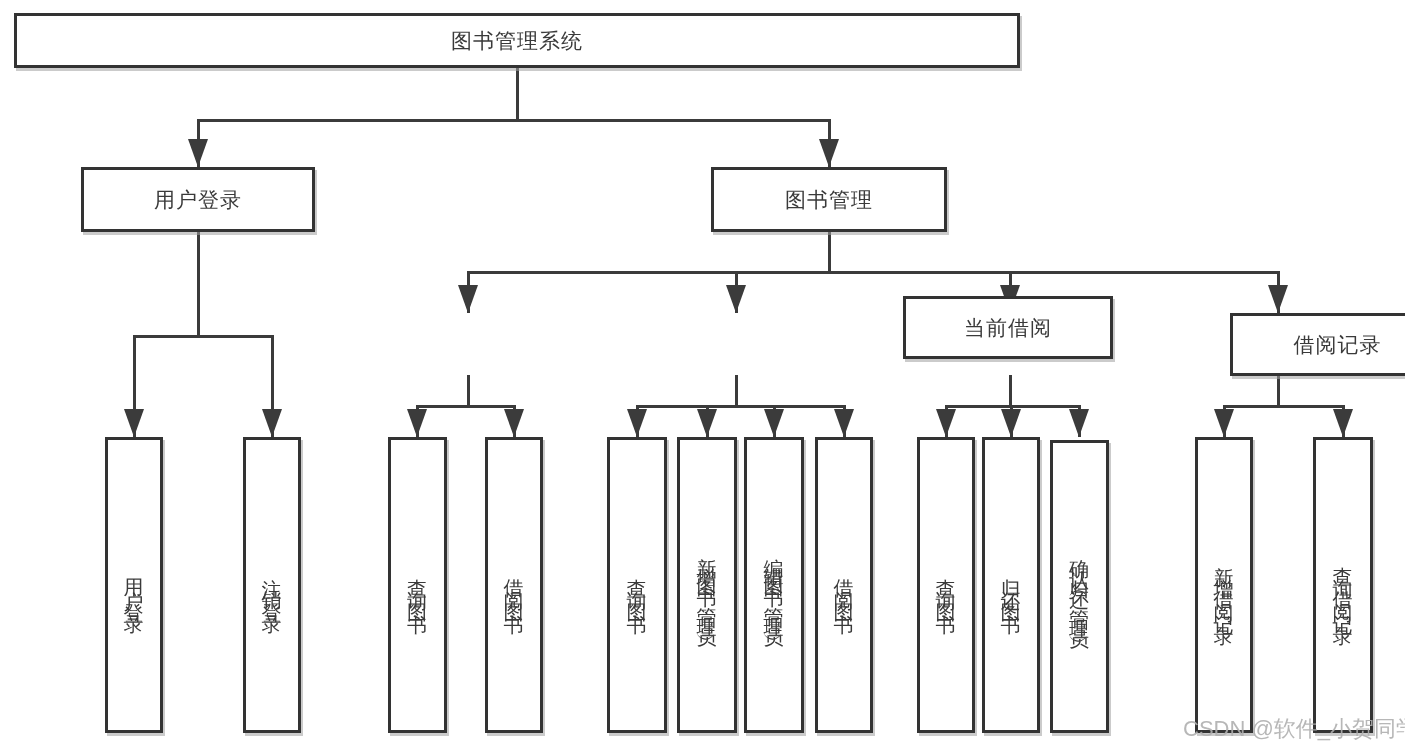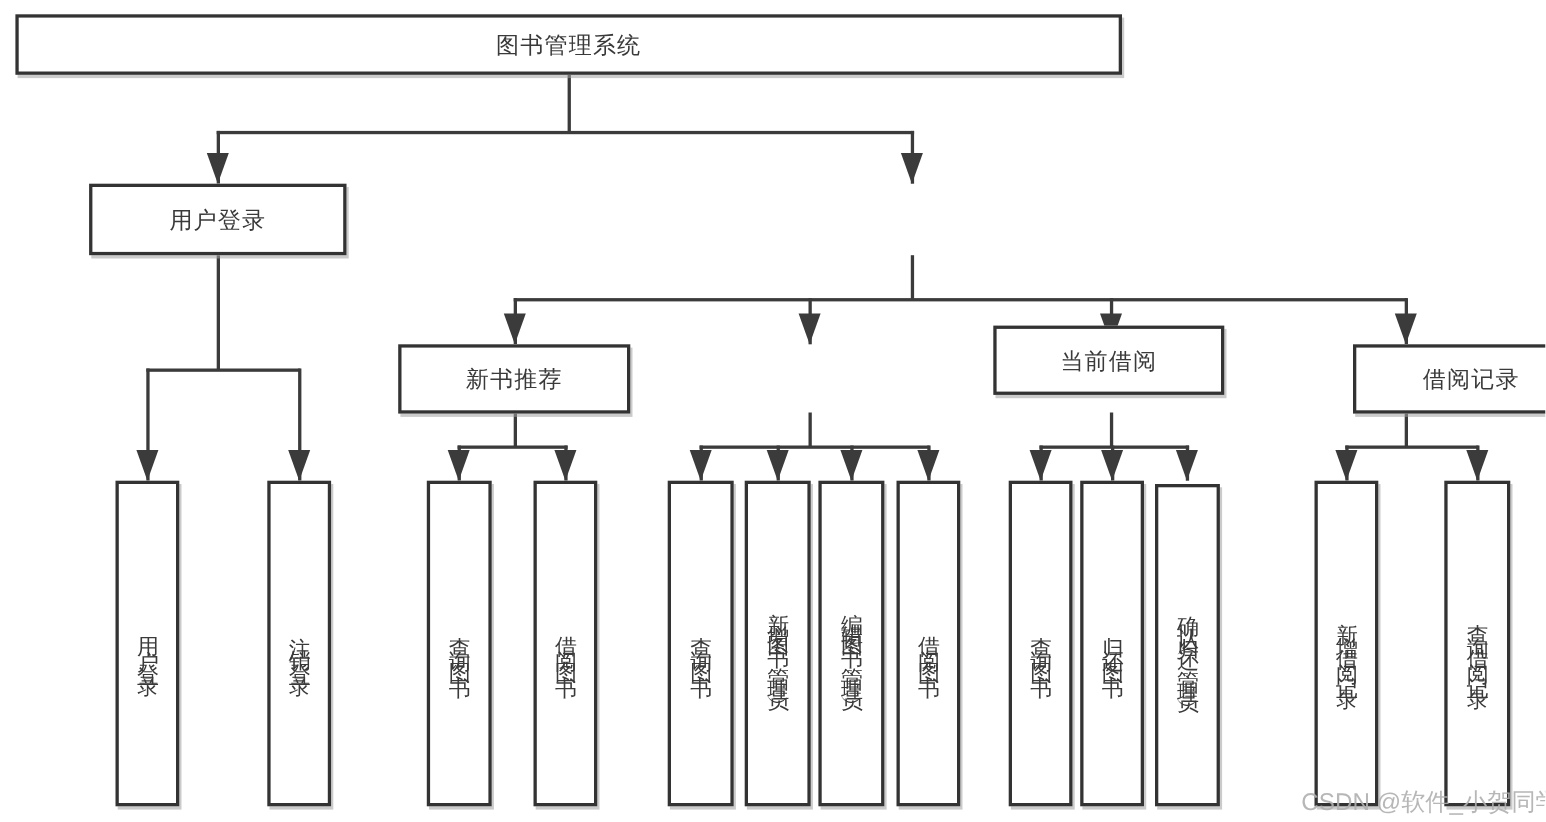--- a/index.html
+++ b/index.html
@@ -130,22 +130,22 @@
   <div class="hline" style="left:1223px;top:405px;width:121px"></div>
   <div class="vline" style="left:1223px;top:405px;height:32px"></div>
   <div class="vline" style="left:1342px;top:405px;height:32px"></div>
   <div class="arrow" style="left:1214px;top:409px"></div>
   <div class="arrow" style="left:1333px;top:409px"></div>
 
   <div class="node" style="left:14px;top:13px;width:1006px;height:55px">图书管理系统</div>
 
   <div class="node" style="left:81px;top:167px;width:234px;height:65px">用户登录</div>
 
+  <div class="node" style="left:711px;top:167px;width:236px;height:65px">图书管理</div>
 
-  <div class="node" style="left:362px;top:313px;width:211px;height:63px">新书推荐</div>
 
 
   <div class="node" style="left:903px;top:296px;width:210px;height:63px">当前借阅</div>
 
   <div class="node" style="left:1230px;top:313px;width:215px;height:63px">借阅记录</div>
 
   <div class="node vnode" style="left:105px;top:437px;width:58px;height:296px">用户登录</div>
   <div class="node vnode" style="left:243px;top:437px;width:58px;height:296px">注销登录</div>
 
   <div class="node vnode" style="left:388px;top:437px;width:59px;height:296px">查询图书</div>

